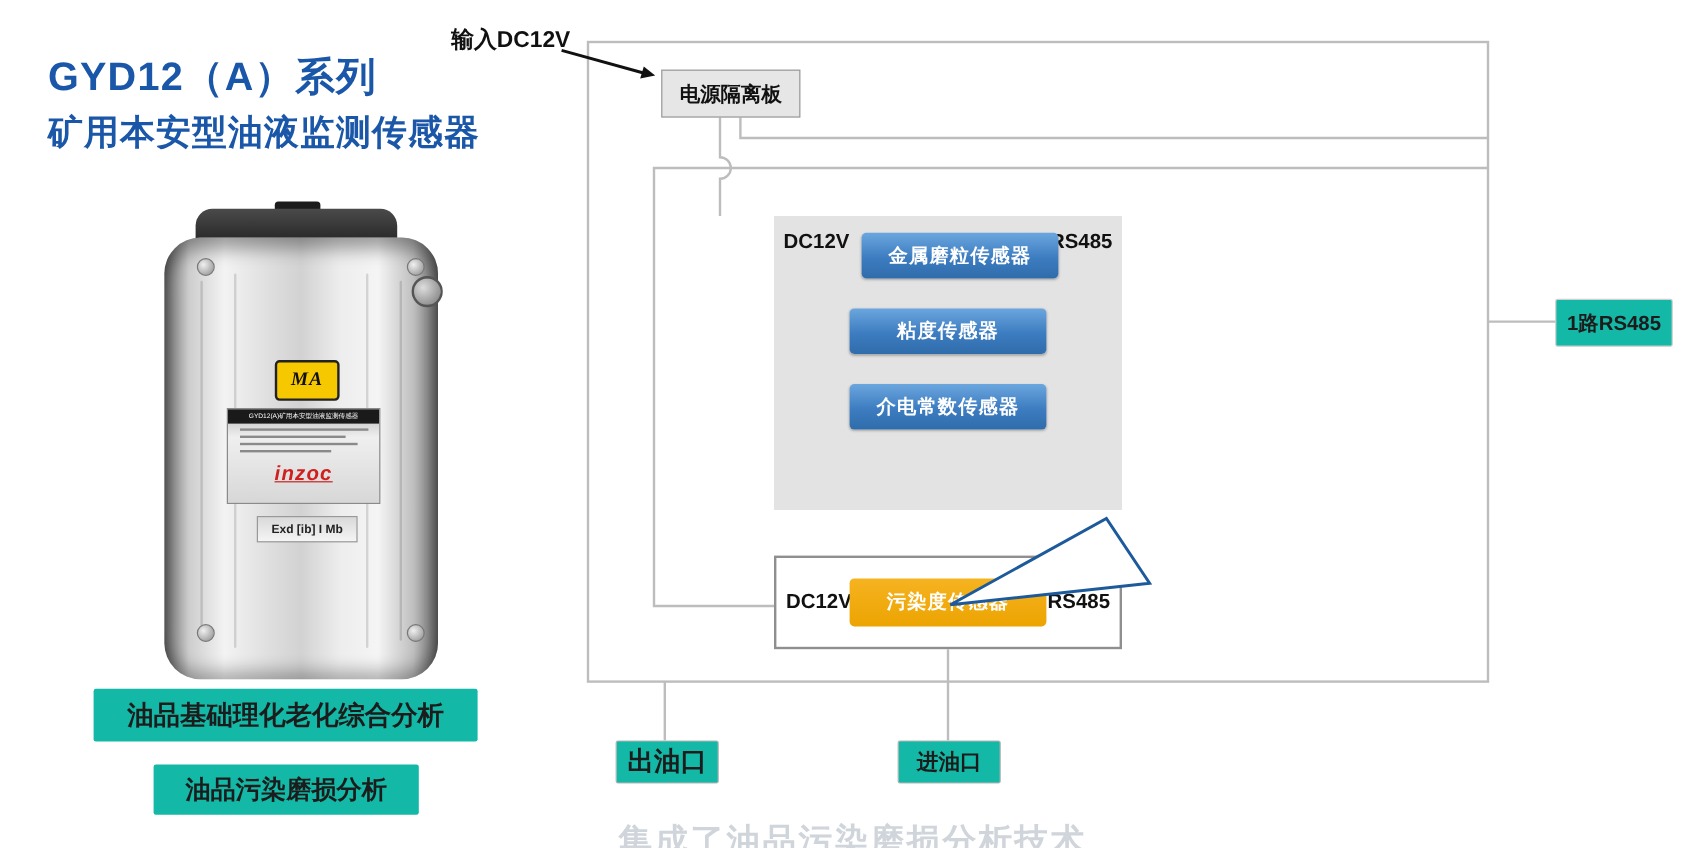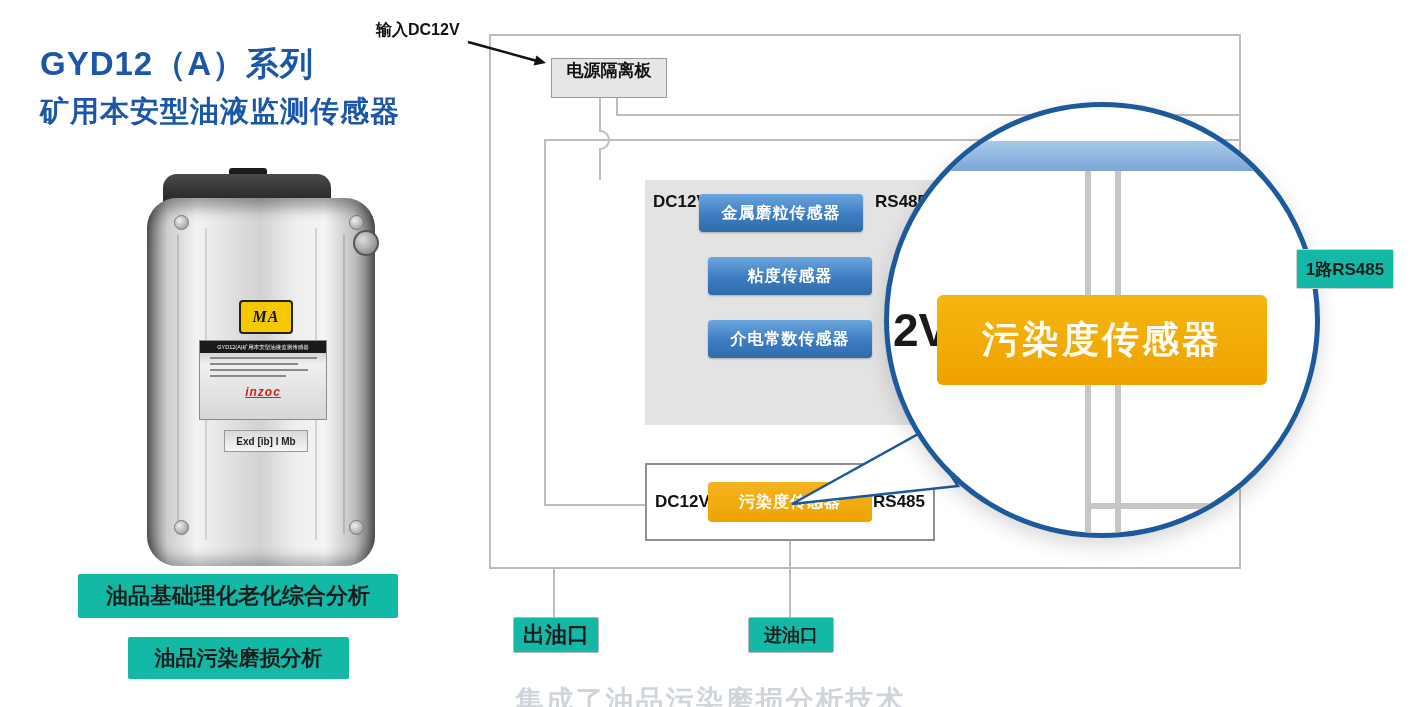--- a/index.html
+++ b/index.html
@@ -5,21 +5,21 @@
   html,body{margin:0;padding:0;background:#fff;}
   body{font-family:"Liberation Sans","DejaVu Sans",sans-serif;}
   #stage{position:relative;width:1421px;height:707px;background:#ffffff;overflow:hidden;}
   .abs{position:absolute;}
   .title{color:#1a57a8;font-weight:800;letter-spacing:1px;line-height:1.1;}
   .grayband{background:#14b8a6;color:#1c1c1c;display:flex;align-items:center;justify-content:center;font-weight:600;border-radius:2px;}
   .wirelabel{font-weight:700;color:#111;font-size:17px;}
   .blue-btn{background:linear-gradient(180deg,#6ba6de 0%,#3c7cc0 55%,#2f6cab 100%);color:#fff;display:flex;align-items:center;justify-content:center;font-size:16px;font-weight:600;border-radius:4px;letter-spacing:1px;box-shadow:0 1px 2px rgba(0,0,0,.25);}
   .orange-btn{background:linear-gradient(180deg,#f6b321 0%,#eca400 100%);color:#fff;display:flex;align-items:center;justify-content:center;font-size:16px;font-weight:600;border-radius:4px;letter-spacing:1px;}
   .panel-gray{background:#e3e3e3;}
-  .boxed{background:#e6e6e6;border:1px solid #9a9a9a;display:flex;justify-content:center;font-weight:700;color:#111;}
+  .boxed{background:#e6e6e6;border:1px solid #9a9a9a;display:flex;align-items:center;justify-content:center;font-weight:700;color:#111;}
   .screw{position:absolute;width:13px;height:13px;border-radius:50%;background:radial-gradient(circle at 35% 35%,#f0f0f0,#8a8a8a);border:1px solid #777;}
   .groove{position:absolute;width:2px;background:rgba(0,0,0,.13);border-radius:2px;}
   .np-line{height:2px;background:#8a8a8a;margin:4px 10px 0 10px;}
   #magnifier{border:5px solid #1d5a9b;border-radius:50%;background:#fff;overflow:hidden;box-shadow:0 8px 20px rgba(0,0,0,.15);box-sizing:border-box;}
 </style>
 </head>
 <body>
 
 <div id="stage">
 
@@ -34,21 +34,21 @@
     <path d="M468,42 L537,61" fill="none" stroke="#111" stroke-width="2.5"></path>
     <polygon points="546,63 533.5,65.5 536.5,55.5" fill="#111"></polygon>
   </svg>
 
   <div class="abs title" style="left:40px;top:46px;font-size:33px;z-index:2">GYD12（A）系列</div>
   <div class="abs title" style="left:40px;top:96px;font-size:29px;z-index:2">矿用本安型油液监测传感器</div>
 
   <div class="abs" style="left:133px;top:168px;width:228px;height:398px;z-index:2">
     <div style="position:absolute;left:96px;top:0;width:38px;height:12px;background:#1c1c1c;border-radius:3px;"></div>
     <div style="position:absolute;left:30px;top:6px;width:168px;height:46px;background:linear-gradient(180deg,#4a4a4a,#101010);border-radius:14px 14px 4px 4px;"></div>
-    <div style="position:absolute;left:14px;top:30px;width:228px;height:368px;border-radius:30px;
+    <div style="position:absolute;left:4px;top:30px;width:228px;height:368px;border-radius:30px;
                 background:linear-gradient(90deg,#6f6f6f,#cdcdcd 9%,#f3f3f3 22%,#dfdfdf 38%,#d2d2d2 50%,#ededed 64%,#f5f5f5 78%,#bfbfbf 91%,#696969);
                 box-shadow:inset 0 10px 14px rgba(0,0,0,.35), inset 0 -8px 12px rgba(0,0,0,.25);">
       <div class="groove" style="left:30px;top:36px;height:300px;"></div>
       <div class="groove" style="left:58px;top:30px;height:312px;"></div>
       <div class="groove" style="left:168px;top:30px;height:312px;"></div>
       <div class="groove" style="left:196px;top:36px;height:300px;"></div>
       <div class="screw" style="left:27px;top:17px;"></div>
       <div class="screw" style="left:202px;top:17px;"></div>
       <div class="screw" style="left:27px;top:322px;"></div>
       <div class="screw" style="left:202px;top:322px;"></div>
@@ -57,44 +57,44 @@
       <div style="position:absolute;left:92px;top:102px;width:50px;height:30px;background:#f6c800;border:2px solid #222;border-radius:4px;display:flex;align-items:center;justify-content:center;">
         <span style="font-family:'Liberation Serif',serif;font-style:italic;font-weight:800;font-size:16px;color:#111;letter-spacing:1px;">MA</span>
       </div>
 
       <div style="position:absolute;left:52px;top:142px;width:126px;height:78px;background:linear-gradient(180deg,#b9b9b9,#efefef 30%,#d7d7d7);border:1px solid #8a8a8a;overflow:hidden;">
         <div style="height:12px;background:#1a1a1a;color:#fff;font-size:5.5px;line-height:12px;text-align:center;white-space:nowrap;overflow:hidden;">GYD12(A)矿用本安型油液监测传感器</div>
         <div class="np-line" style="width:85%;"></div>
         <div class="np-line" style="width:70%;"></div>
         <div class="np-line" style="width:78%;"></div>
         <div class="np-line" style="width:60%;"></div>
-        <div style="margin-top:8px;text-align:center;color:#cf1f1f;font-weight:800;font-style:italic;font-size:12px;letter-spacing:1px;text-decoration:underline;">inzoc</div>
+        <div style="margin-top:8px;text-align:center;color:#cf1f1f;font-weight:800;font-style:italic;font-size:17px;letter-spacing:1px;text-decoration:underline;">inzoc</div>
       </div>
 
       <div style="position:absolute;left:77px;top:232px;width:82px;height:20px;background:linear-gradient(180deg,#d9d9d9,#f5f5f5);border:1px solid #999;display:flex;align-items:center;justify-content:center;font-size:10px;font-weight:700;color:#222;white-space:nowrap;">Exd [ib] I Mb</div>
     </div>
   </div>
 
   <div class="abs grayband" style="left:128px;top:637px;width:221px;height:42px;font-size:21px;z-index:2">
     <span>油品污染磨损分析</span>
   </div>
   <div class="abs grayband" style="left:78px;top:574px;width:320px;height:44px;font-size:22px;z-index:2">
     <span>油品基础理化老化综合分析</span>
   </div>
 
-  <div class="abs" style="left:376px;top:20px;font-size:16px;font-weight:700;color:#111;z-index:2">输入DC12V</div>
+  <div class="abs" style="left:376px;top:20px;font-size:19px;font-weight:700;color:#111;z-index:2">输入DC12V</div>
 
   <div class="abs boxed" style="left:551px;top:58px;width:114px;height:38px;font-size:17px;z-index:2">
     <span>电源隔离板</span>
   </div>
 
   <div class="abs panel-gray" style="left:645px;top:180px;width:290px;height:245px;z-index:2">
     <div class="wirelabel" style="position:absolute;left:8px;top:12px;">DC12V</div>
     <div class="wirelabel" style="position:absolute;right:8px;top:12px;">RS485</div>
-    <div class="blue-btn" style="position:absolute;left:54px;top:14px;width:164px;height:38px;">金属磨粒传感器</div>
+    <div class="blue-btn" style="position:absolute;left:73px;top:14px;width:164px;height:38px;">金属磨粒传感器</div>
     <div class="blue-btn" style="position:absolute;left:63px;top:140px;width:164px;height:38px;">介电常数传感器</div>
     <div class="blue-btn" style="position:absolute;left:63px;top:77px;width:164px;height:38px;">粘度传感器</div>
   </div>
 
   <div class="abs" style="left:645px;top:463px;width:290px;height:78px;background:#fff;border:2px solid #8f8f8f;box-sizing:border-box;z-index:2">
     <div class="wirelabel" style="position:absolute;left:8px;top:50%;transform:translateY(-50%);">DC12V</div>
     <div class="wirelabel" style="position:absolute;right:8px;top:50%;transform:translateY(-50%);">RS485</div>
     <div class="orange-btn" style="position:absolute;left:61px;top:17px;width:164px;height:40px;">污染度传感器</div>
   </div>
 
@@ -106,24 +106,16 @@
     <span>出油口</span>
   </div>
   <div class="abs grayband" style="left:748px;top:617px;width:84px;height:34px;font-size:18px;font-weight:700;border:1px solid #b5b5b5;z-index:2">
     <span>进油口</span>
   </div>
 
   <svg width="1421" height="707" style="position:absolute;left:0;top:0;z-index:4;pointer-events:none">
     <polygon points="792,504 922,432 958,486" fill="#ffffff" stroke="#1d5a9b" stroke-width="2.5"></polygon>
   </svg>
 
-  <div class="abs" id="magnifier" style="left:884px;top:102px;width:436px;height:436px;z-index:5">
-    <div style="position:absolute;left:196px;top:62px;width:6px;height:364px;background:#c6c6c6;"></div>
-    <div style="position:absolute;left:226px;top:62px;width:6px;height:364px;background:#c6c6c6;"></div>
-    <div style="position:absolute;left:196px;top:396px;width:230px;height:6px;background:#c6c6c6;"></div>
-    <div style="position:absolute;left:43px;top:34px;width:340px;height:30px;border-radius:8px;background:linear-gradient(180deg,#a7c9ea,#7ba6d4);"></div>
-    <div style="position:absolute;left:4px;top:196px;font-size:46px;font-weight:700;color:#1a1a1a;">2V</div>
-    <div style="position:absolute;left:48px;top:188px;width:330px;height:90px;border-radius:6px;background:linear-gradient(180deg,#f6b50e,#eea200);display:flex;align-items:center;justify-content:center;color:#fffdf5;font-size:37px;font-weight:700;letter-spacing:3px;">污染度传感器</div>
-  </div>
 
   <div class="abs" style="left:50%;transform:translateX(-50%);top:682px;font-size:28px;font-weight:700;letter-spacing:2px;color:rgba(160,172,184,0.5);white-space:nowrap;z-index:2">集成了油品污染磨损分析技术</div>
 
 </div>
 
 </body></html>

